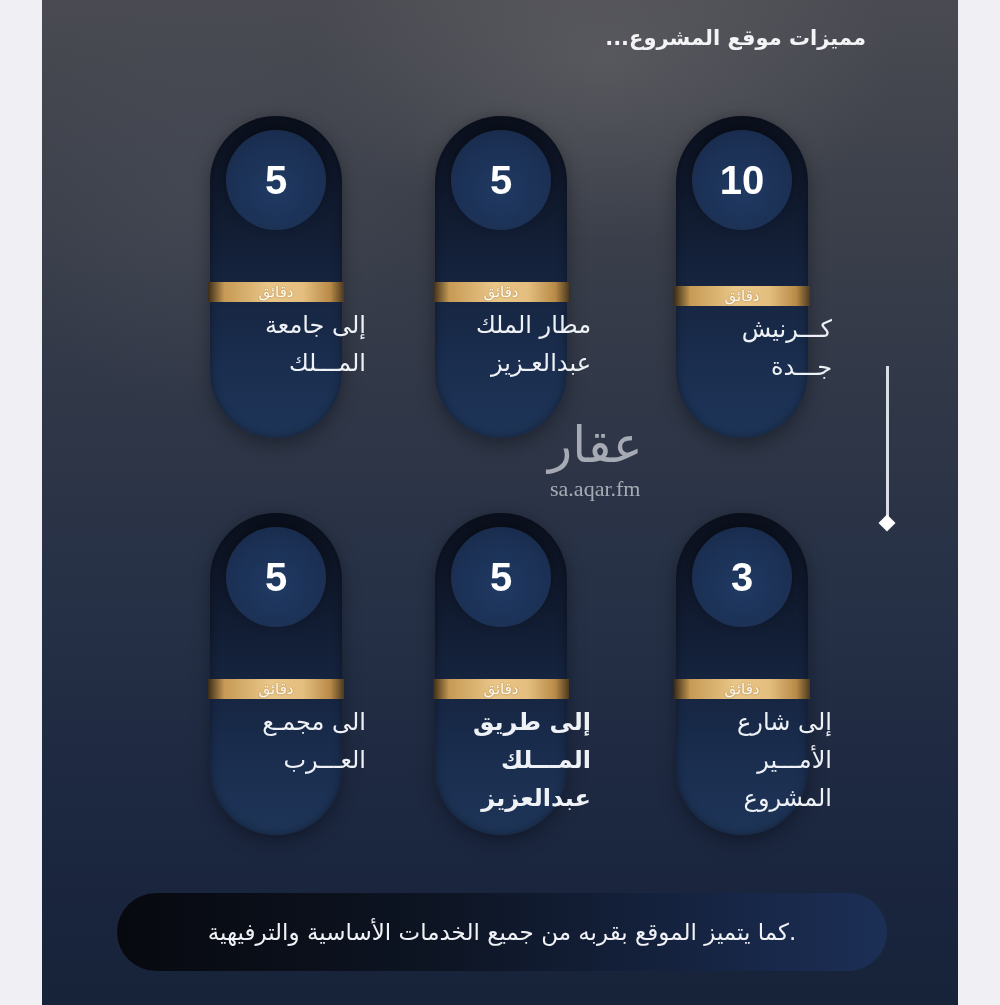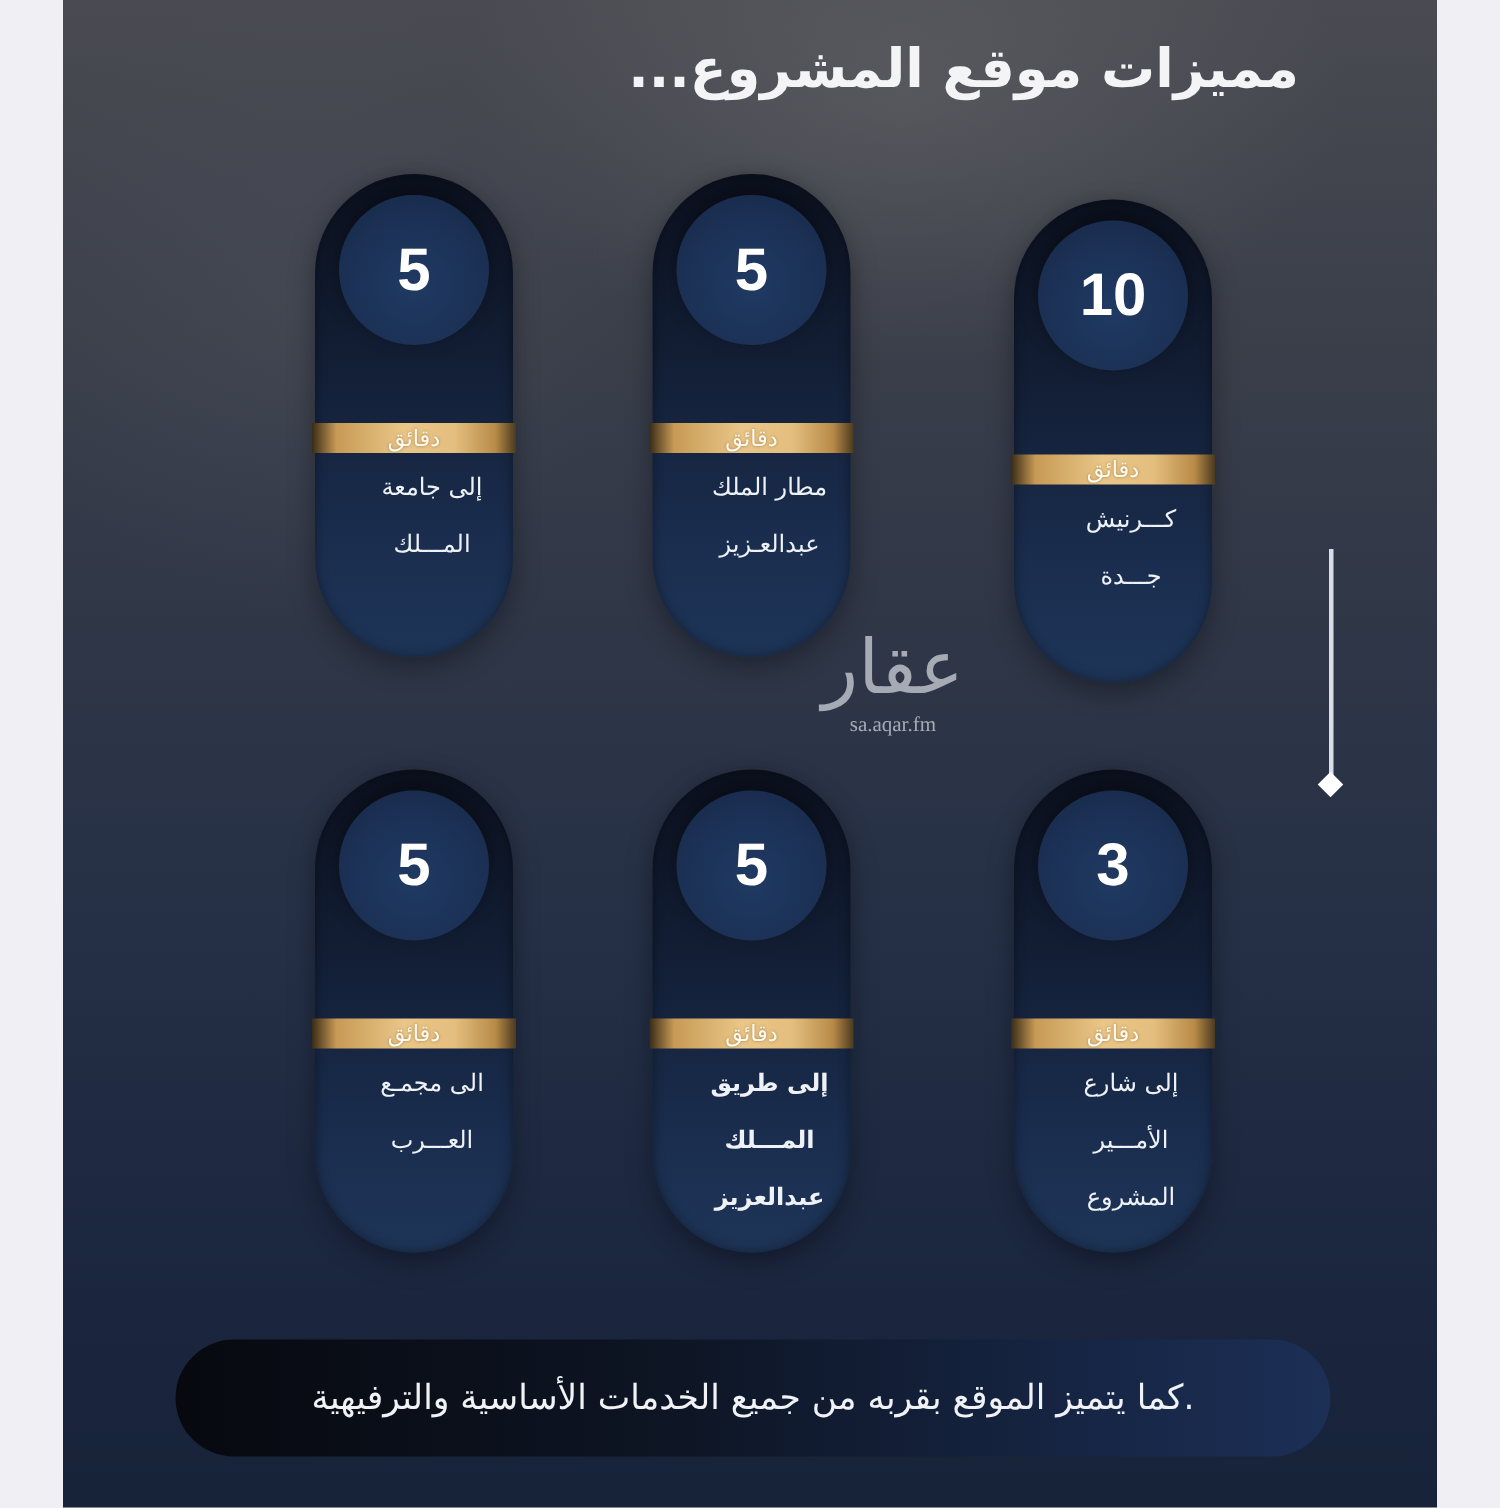--- a/index.html
+++ b/index.html
@@ -12,21 +12,21 @@
   .poster {
     position: absolute; left: 42px; top: 0; width: 916px; height: 1005px;
     background:
       radial-gradient(ellipse 420px 260px at 560px 60px, rgba(120,118,120,0.35), rgba(0,0,0,0) 70%),
       radial-gradient(ellipse 300px 300px at 160px 200px, rgba(80,84,96,0.35), rgba(0,0,0,0) 70%),
       linear-gradient(180deg, #4a4b52 0%, #3d414b 18%, #303747 40%, #253046 62%, #1c2740 82%, #172339 100%);
     overflow: hidden;
   }
   .title {
     position: absolute; right: 92px; top: 26px;
-    direction: rtl; color: #f4f4f6; font-weight: bold; font-size: 36px;
+    direction: rtl; color: #f4f4f6; font-weight: bold; font-size: 21px;
     letter-spacing: 0.5px; white-space: nowrap;
   }
   .pill {
     position: absolute; width: 132px; border-radius: 66px;
     background: linear-gradient(180deg, #0d1322 0%, #121d33 35%, #1a2d4e 75%, #1e3558 100%);
     box-shadow: 0 6px 18px rgba(0,0,0,0.35), inset 0 0 8px rgba(0,0,0,0.4);
     overflow: visible;
   }
   .circle {
     position: absolute; left: 16px; top: 14px; width: 100px; height: 100px; border-radius: 50%;
@@ -38,28 +38,28 @@
   .band {
     position: absolute; left: -2px; width: 136px; height: 20px;
     background: linear-gradient(90deg, #3a2c17 0%, #c79a55 12%, #e9c688 45%, #e4be7e 70%, #b88a47 90%, #4b3a20 100%);
     display: flex; align-items: center; justify-content: center;
   }
   .band span {
     direction: rtl; color: #fffaf0; font-size: 15px; letter-spacing: 2px; line-height: 20px;
     text-shadow: 0 0 2px rgba(120,80,30,0.6);
   }
   .desc {
-    position: absolute; left: 0; width: 156px; text-align: center; direction: rtl;
-    color: #eef1f6; font-size: 16px; line-height: 38px;
+    position: absolute; left: 0; width: 156px; direction: rtl;
+    color: #eef1f6; font-size: 24px; line-height: 38px;
   }
   .watermark {
     position: absolute; left: 506px; top: 412px; text-align: center; opacity: 0.78;
   }
   .wm-ar { direction: rtl; color: #c9ccd3; font-size: 50px; line-height: 66px; font-family: "DejaVu Sans", sans-serif; letter-spacing: 2px; }
-  .wm-url { color: #c9ccd3; font-size: 14px; font-family: "Liberation Serif", serif; margin-top: -2px; }
+  .wm-url { color: #c9ccd3; font-size: 22px; font-family: "Liberation Serif", serif; margin-top: -2px; }
   .timeline-line {
     position: absolute; left: 844px; top: 366px; width: 3px; height: 155px; background: #d9dde6;
   }
   .timeline-diamond {
     position: absolute; left: 839px; top: 517px; width: 12px; height: 12px; background: #ffffff;
     transform: rotate(45deg);
   }
   .footer-bar {
     position: absolute; left: 75px; top: 893px; width: 770px; height: 78px; border-radius: 39px;
     background: linear-gradient(90deg, #07090f 0%, #0d1422 40%, #18284a 85%, #1c2f55 100%);
@@ -67,21 +67,21 @@
   }
   .footer-text { direction: rtl; color: #f0f2f6; font-size: 23px; white-space: nowrap; }
 </style>
 </head>
 <body>
 
 <div class="poster">
 
   <div class="title">مميزات موقع المشروع...</div>
 
-  <div class="pill" style="left:634px; top:133px; height:322px;">
+  <div class="pill" style="left:634px; top:116px; height:322px;">
     <div class="circle">
       <span class="num">10</span>
     </div>
     <div class="band" style="top:170px;">
         <span>دقائق</span>
       </div>
     <div class="desc" style="top:194px;">
       <div>كـــرنيش</div>
       <div>جـــدة</div>
     </div>

